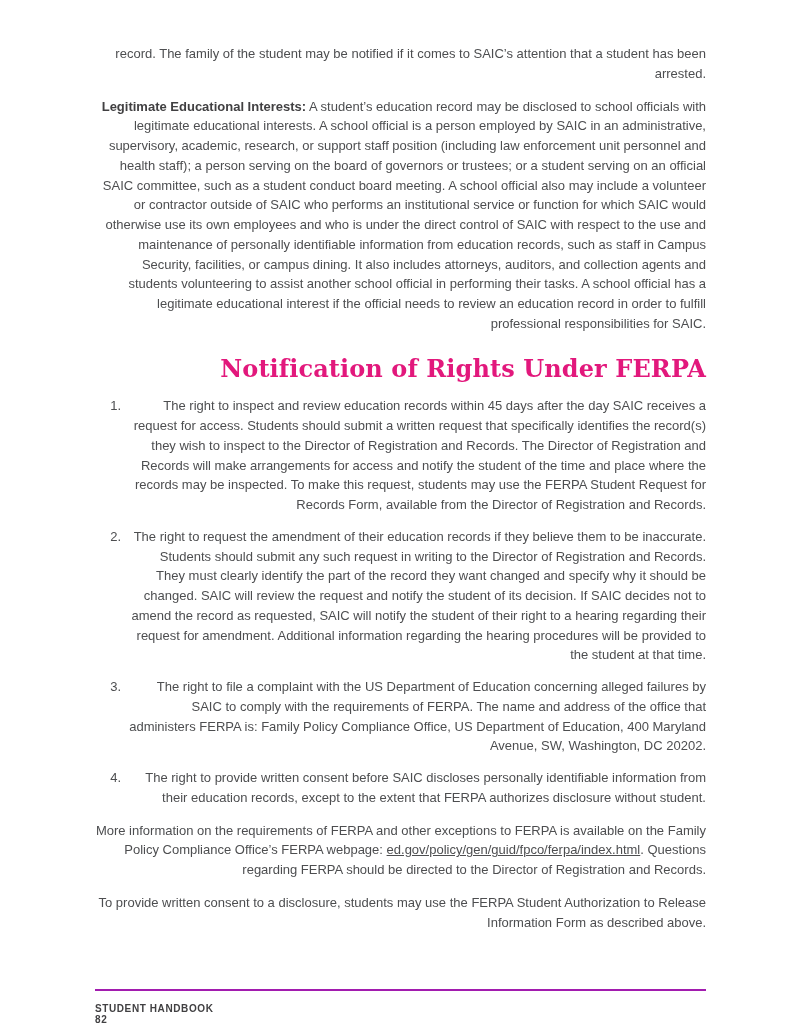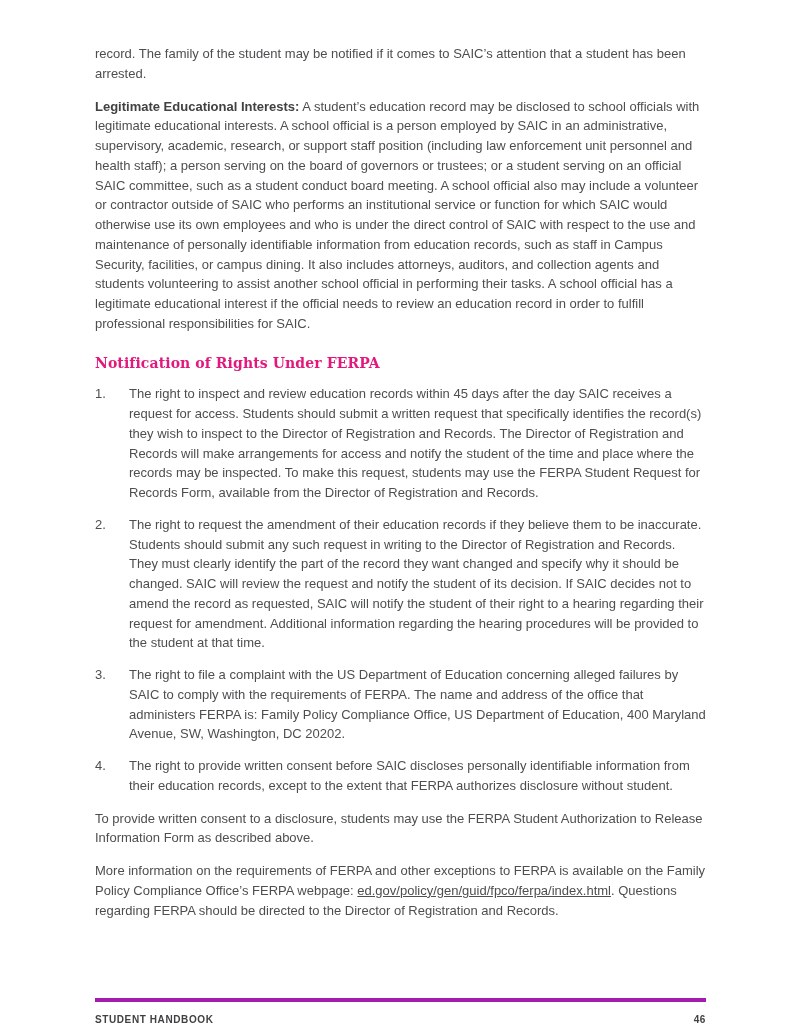--- a/index.html
+++ b/index.html
@@ -1,15 +1,15 @@
 <!DOCTYPE html>
 <html><head>
 <meta charset="utf-8">
 <style>
-  * { margin: 0; padding: 0; box-sizing: border-box; }
+  * { margin: 0; padding: 0; box-sizing: border-box; text-align: right; }
   html, body { background: #ffffff; }
   .page {
     position: relative;
     width: 800px;
     height: 1035px;
     background: #ffffff;
     font-family: "Liberation Sans", sans-serif;
     color: #4d4e50;
     overflow: hidden;
   }
@@ -20,21 +20,21 @@
     top: 44px;
     font-size: 13px;
     line-height: 1.52;
   }
   .content p { margin-bottom: 13px; }
   .content strong { color: #414042; font-weight: bold; }
   h2.section-heading {
     font-family: "DejaVu Serif", "Liberation Serif", serif;
     font-weight: bold;
     color: #e2187c;
-    font-size: 14px;
+    font-size: 24px;
     line-height: 1.2;
     margin: 21px 0 13px 0;
     letter-spacing: 0.1px;
   }
   ol.rights-list { list-style: none; margin: 0 0 13px 0; }
   ol.rights-list li {
     display: flex;
     align-items: flex-start;
     margin-bottom: 12px;
   }
@@ -46,29 +46,30 @@
   a.link {
     color: #4d4e50;
     text-decoration: underline;
     cursor: pointer;
   }
   .footer {
     position: absolute;
     left: 95px;
     right: 94px;
     bottom: 10px;
-    border-top: 4px solid #a21caf;
+    border-top: 2px solid #a21caf;
     padding-top: 12px;
     display: flex;
     justify-content: space-between;
     align-items: baseline;
     font-size: 10px;
     font-weight: bold;
     color: #414042;
     letter-spacing: 0.6px;
+    flex-direction: column;
   }
 </style>
 </head>
 <body>
 
 <div class="page">
   <div class="content">
 
     <p>record. The family of the student may be notified if it comes to SAIC’s attention that a student has been arrested.</p>
 
@@ -90,23 +91,23 @@
       <li>
         <span class="num">3.</span>
         <span class="item-text">The right to file a complaint with the US Department of Education concerning alleged failures by SAIC to comply with the requirements of FERPA. The name and address of the office that administers FERPA is: Family Policy Compliance Office, US Department of Education, 400 Maryland Avenue, SW, Washington, DC 20202.</span>
       </li>
       <li>
         <span class="num">4.</span>
         <span class="item-text">The right to provide written consent before SAIC discloses personally identifiable information from their education records, except to the extent that FERPA authorizes disclosure without student.</span>
       </li>
     </ol>
 
+    <p><span>More information on the requirements of FERPA and other exceptions to FERPA is available on the Family Policy Compliance Office’s FERPA webpage: </span><a class="link">ed.gov/policy/gen/guid/fpco/ferpa/index.html</a><span>. Questions regarding FERPA should be directed to the Director of Registration and Records.</span></p>
+
     <p>To provide written consent to a disclosure, students may use the FERPA Student Authorization to Release Information Form as described above.</p>
-
-    <p><span>More information on the requirements of FERPA and other exceptions to FERPA is available on the Family Policy Compliance Office’s FERPA webpage: </span><a class="link">ed.gov/policy/gen/guid/fpco/ferpa/index.html</a><span>. Questions regarding FERPA should be directed to the Director of Registration and Records.</span></p>
 
   </div>
 
   <div class="footer">
     <span>STUDENT HANDBOOK</span>
-    <span>46</span>
+    <span>82</span>
   </div>
 </div>
 
 </body></html>

